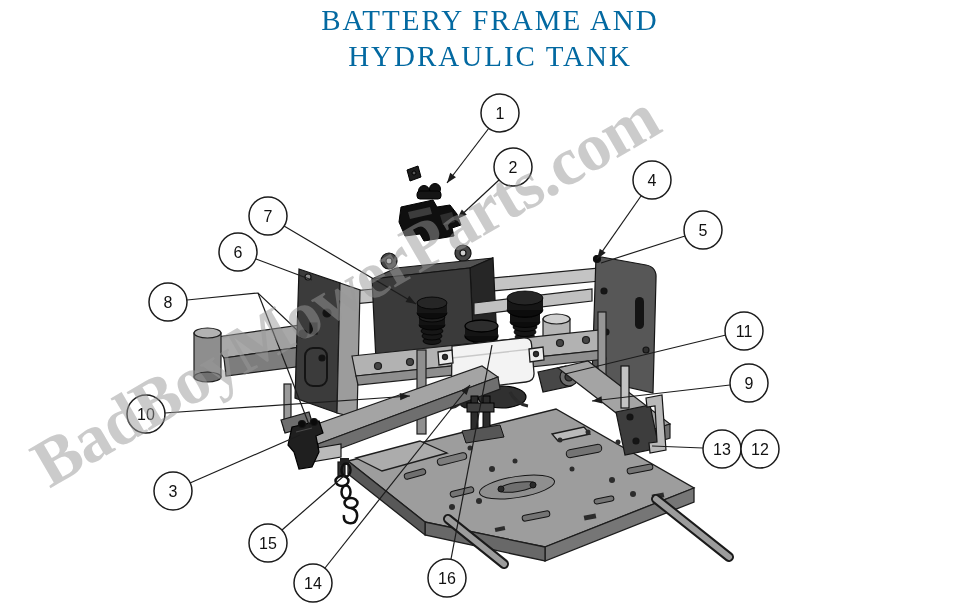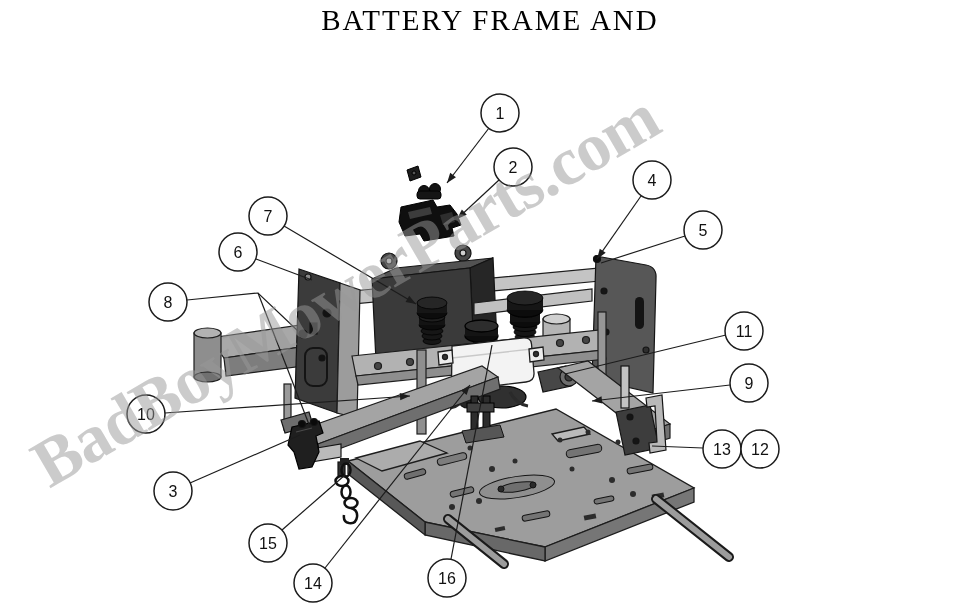--- a/index.html
+++ b/index.html
@@ -1,36 +1,37 @@
 <!DOCTYPE html>
 <html><head>
 <meta charset="utf-8">
 <style>
   html,body{margin:0;padding:0;background:#fff;}
   body{width:980px;height:603px;position:relative;overflow:hidden;
        font-family:"Liberation Sans",sans-serif;}
   .stage{position:absolute;inset:0;width:980px;height:603px;}
   .title{position:absolute;top:2px;left:0;width:100%;text-align:center;
          font-family:"Liberation Serif",serif;font-size:29px;line-height:36px;
-         letter-spacing:2px;color:#000000;z-index:3;}
+         letter-spacing:2px;color:#0369a1;z-index:3;}
   .title div{white-space:nowrap;}
   svg.drawing{position:absolute;top:0;left:0;z-index:1;}
   .watermark{position:absolute;left:-60px;top:243px;width:810px;height:94px;
              z-index:2;text-align:center;line-height:94px;white-space:nowrap;
              font-family:"Liberation Serif",serif;font-weight:bold;font-size:68px;
              letter-spacing:-1px;opacity:.5;pointer-events:none;
              transform:rotate(-30.2deg);}
 </style>
 </head>
 <body style="background: rgb(255, 255, 255);">
 
 <div class="stage">
 
   <div class="title">
     <div>BATTERY FRAME AND</div>
+    <div>HYDRAULIC TANK</div>
   </div>
 
   <svg class="drawing" width="980" height="603" viewBox="0 0 980 603">
 
     <g stroke="#1d1d1d" stroke-width="1.2">
       <polygon points="352,291 600,268 600,281 352,304" fill="#c4c4c4"></polygon>
     </g>
 
     <g stroke="#1d1d1d" stroke-width="1.2">
       <polygon points="210,338 336,320 350,340 224,358" fill="#a8a8a8"></polygon>

